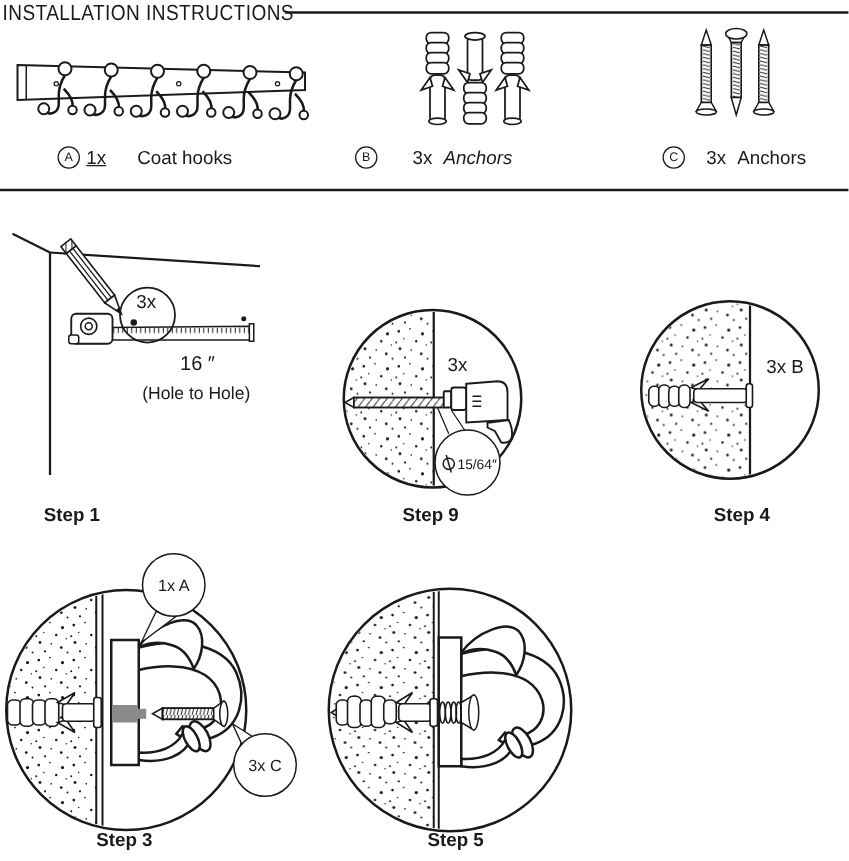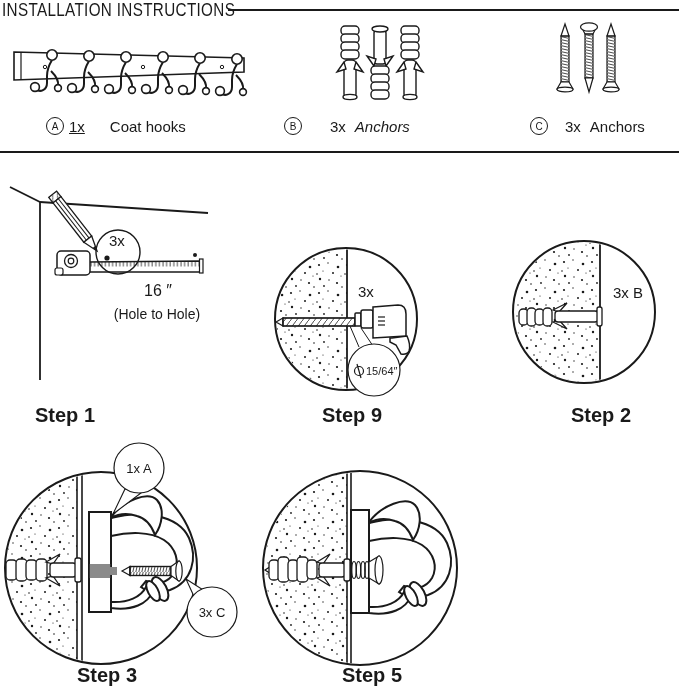--- a/index.html
+++ b/index.html
@@ -11,21 +11,21 @@
   .rule{background:#1a1a1a;}
   #title-rule{left:228px;top:9px;width:451px;height:2px;}
   #section-rule{left:0;top:151px;width:679px;height:2px;}
   .part-label{display:flex;align-items:center;font-size:15px;top:116px;height:20px;}
   .part-circle{display:inline-flex;align-items:center;justify-content:center;
         width:16px;height:16px;border:1.3px solid #1a1a1a;border-radius:50%;
         font-size:10px;flex:0 0 auto;}
   #part-label-a{left:46px;} #part-label-a .qty{margin-left:5px;text-decoration:underline;} #part-label-a .nm{margin-left:25px;}
   #part-label-b{left:284px;} #part-label-b .qty{margin-left:28px;} #part-label-b .nm{margin-left:9px;font-style:italic;}
   #part-label-c{left:530px;} #part-label-c .qty{margin-left:17px;} #part-label-c .nm{margin-left:9px;}
-  .step-label{font-size:20px;font-weight:bold;white-space:nowrap;}
+  .step-label{font-size:15px;font-weight:bold;white-space:nowrap;}
   #step1-label{left:35px;top:404px;} #step2-label{left:322px;top:404px;}
   #step3-label{left:571px;top:404px;} #step4-label{left:77px;top:664px;}
   #step5-label{left:342px;top:664px;}
   svg{display:block;overflow:visible;}
   svg text{font-family:"Liberation Sans",sans-serif;fill:#1a1a1a;}
 </style>
 </head>
 <body>
 
 <div id="page">
@@ -362,17 +362,17 @@
       </g>
     </g>
     <g stroke="#1a1a1a" stroke-width="1.2" fill="#fff">
       <polygon points="114,102 124,96 124,124 114,118"></polygon>
       <ellipse cx="124" cy="110" rx="4" ry="14"></ellipse>
     </g>
   </svg>
 
   <div id="step1-label" class="abs step-label">Step 1</div>
   <div id="step2-label" class="abs step-label">Step 9</div>
-  <div id="step3-label" class="abs step-label">Step 2</div>
+  <div id="step3-label" class="abs step-label">Step 4</div>
   <div id="step4-label" class="abs step-label">Step 3</div>
   <div id="step5-label" class="abs step-label">Step 5</div>
 
 </div>
 
 </body></html>

